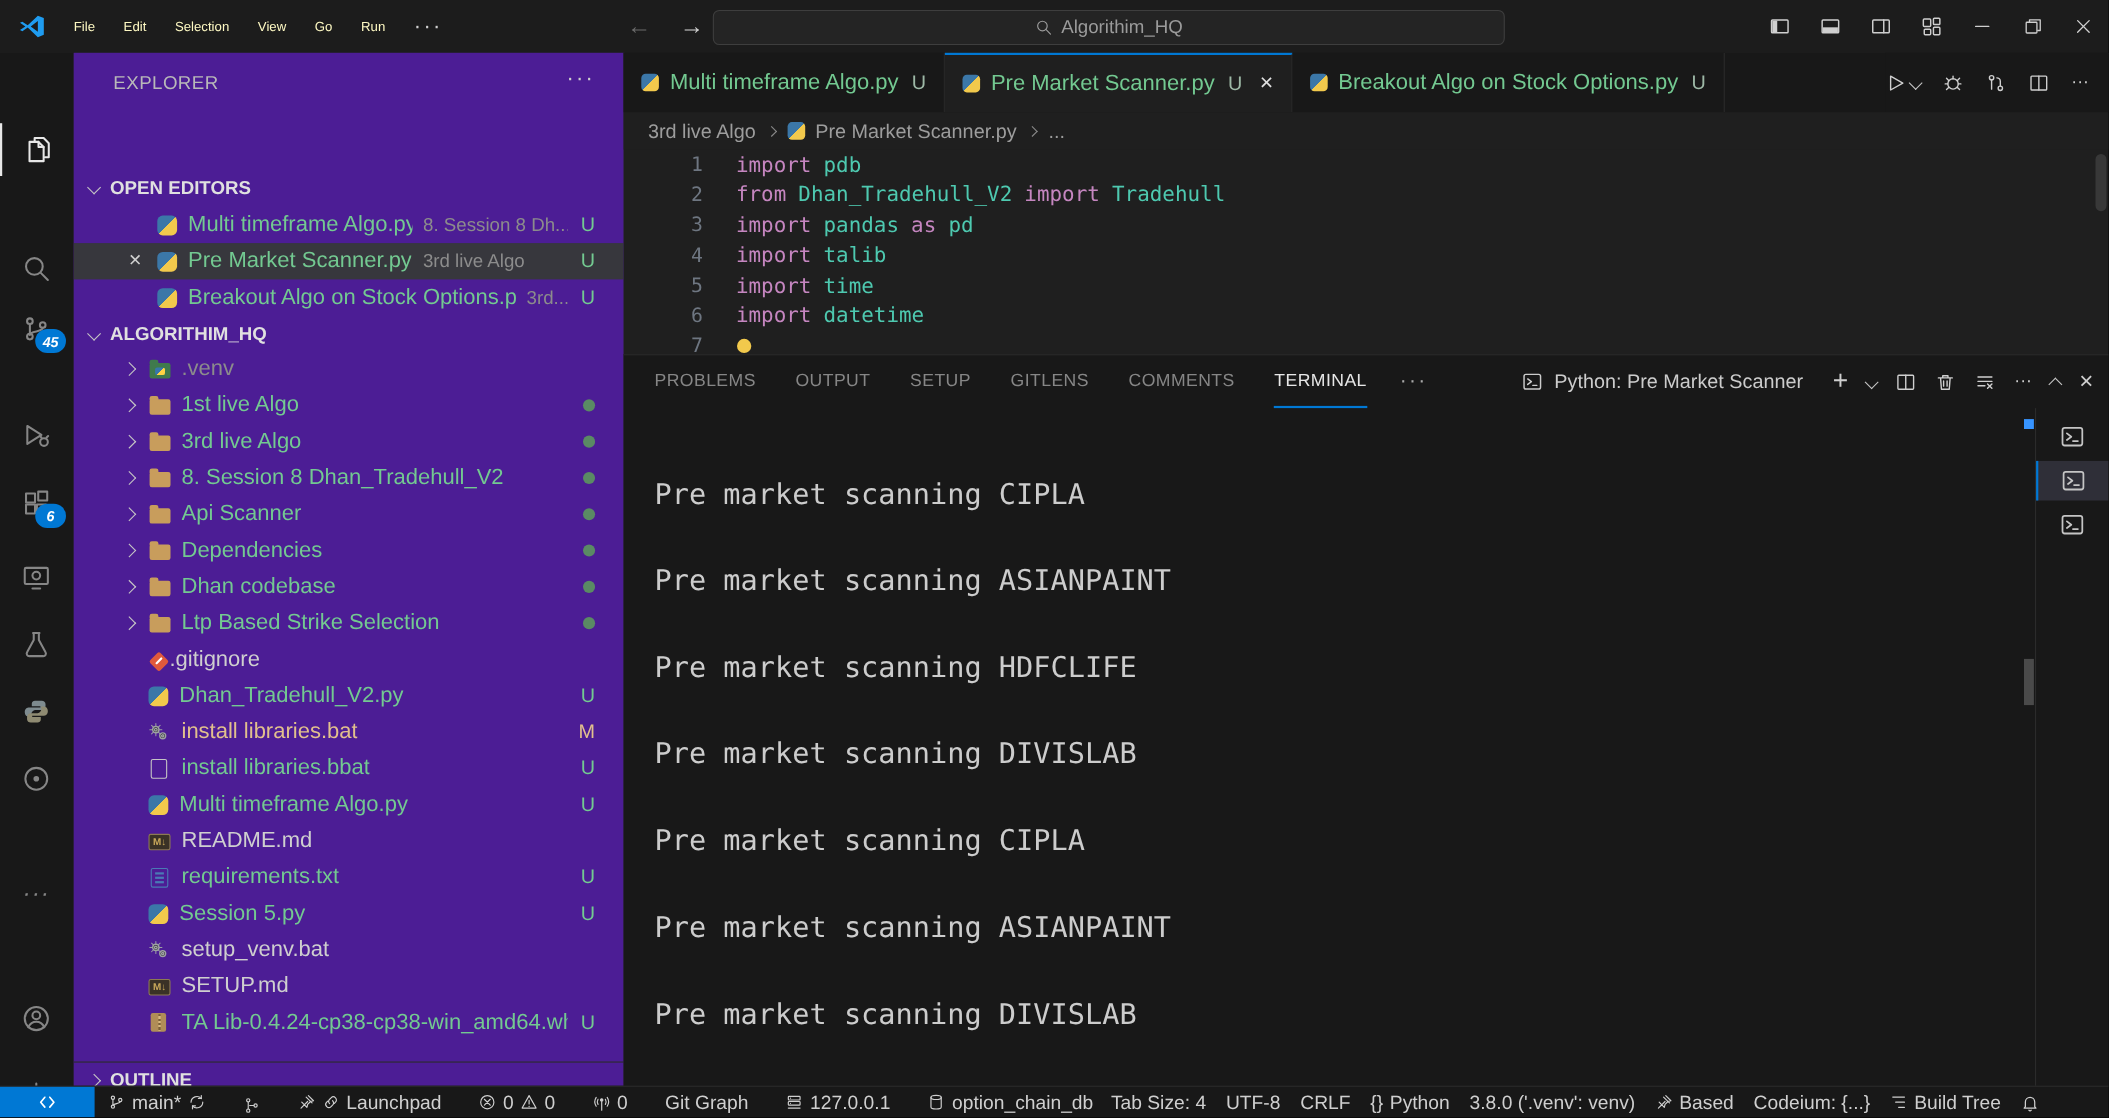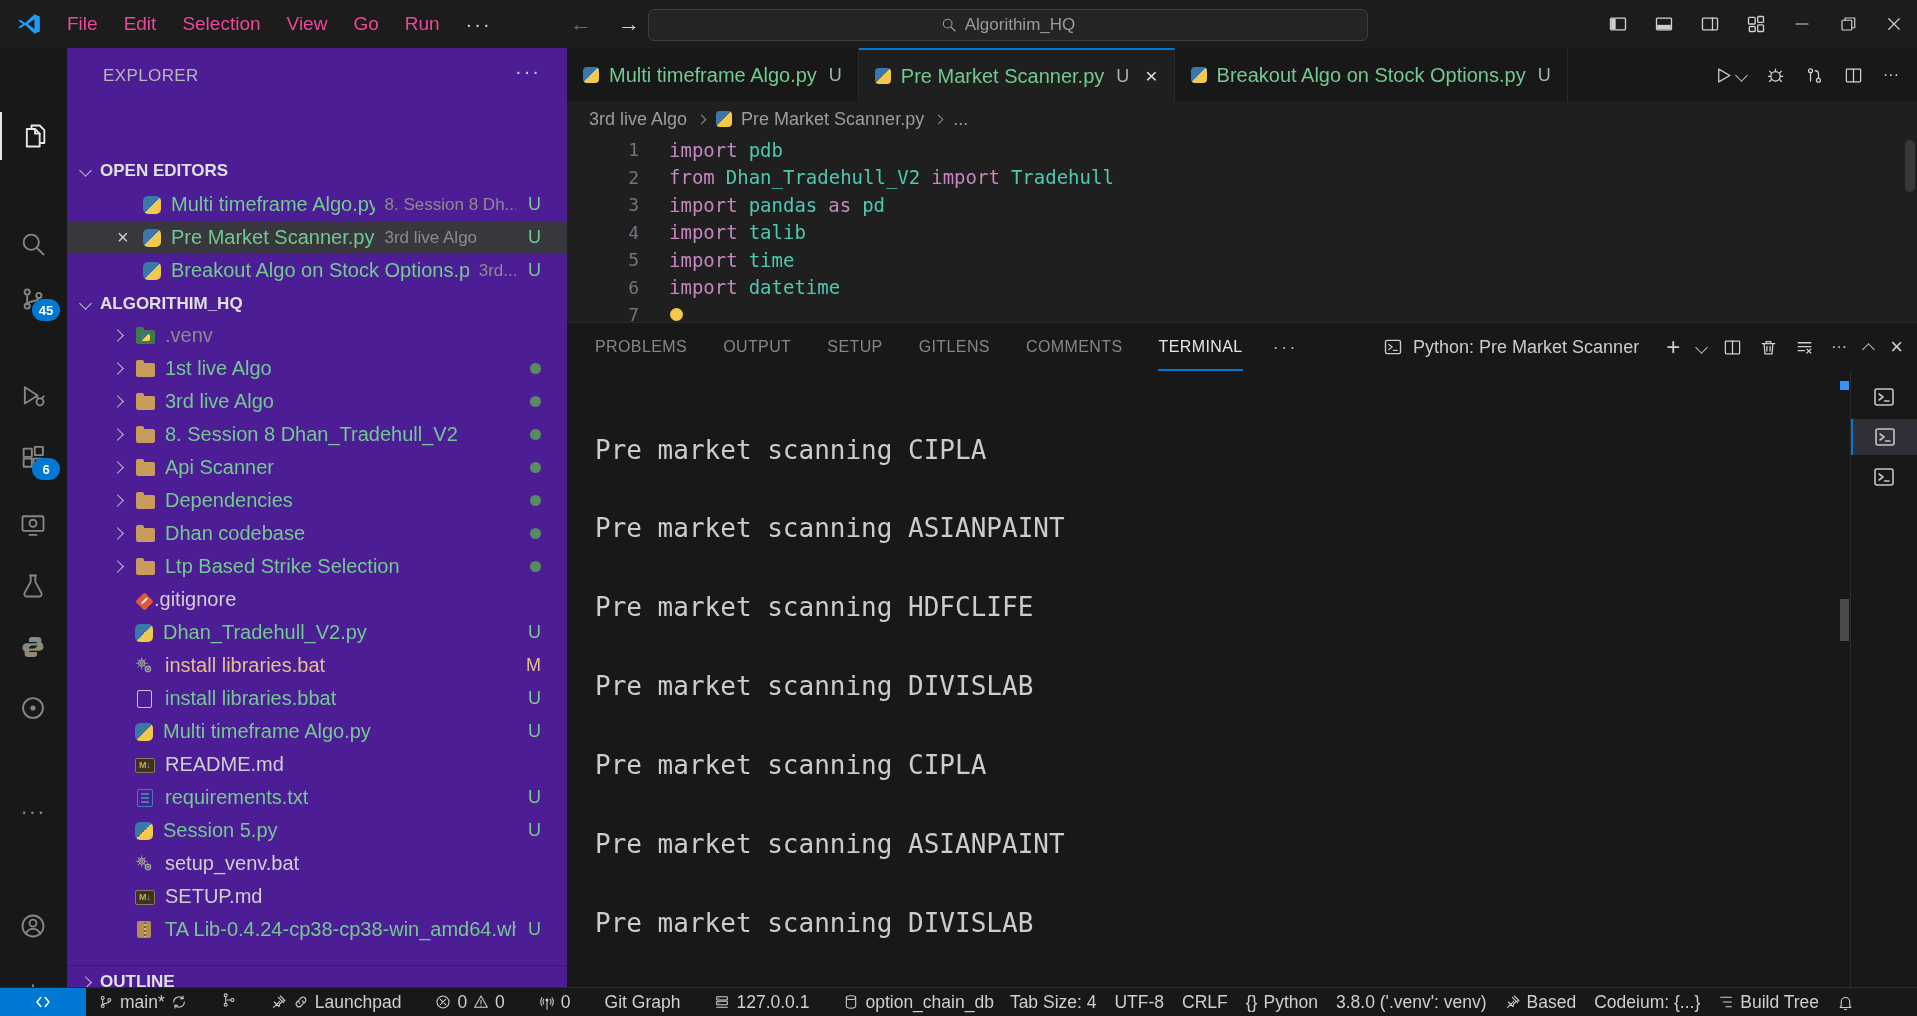--- a/index.html
+++ b/index.html
@@ -5,36 +5,36 @@
   html,body{margin:0;padding:0;background:#000;}
   .app{position:relative;width:1917px;height:1016px;background:#181818;color:#ccc;
        font-family:"Liberation Sans",sans-serif;overflow:hidden;-webkit-font-smoothing:antialiased;}
   svg{display:block}
   .ico{stroke:currentColor;fill:none;stroke-width:1.6;stroke-linecap:round;stroke-linejoin:round}
 
   
   .titlebar{position:absolute;top:0;left:0;right:0;height:48px;background:#1c1c1c;
             border-bottom:1px solid #2b2b2b;display:flex;align-items:center;}
   .vslogo{margin:0 12px 0 16px}
-  .menu-item{padding:0 13px;font-size:19px;color:#ec4899;line-height:48px;}
+  .menu-item{padding:0 13px;font-size:12px;color:#fef9c3;line-height:48px;}
   .menu-more{padding:0 13px;color:#cfcfcf;font-size:20px;letter-spacing:2px}
   .nav-arrows{position:absolute;left:570px;top:0;height:48px;display:flex;align-items:center;gap:26px;
               font-size:22px;color:#cfcfcf}
   .nav-arrows .dim{color:#6a6a6a}
   .searchbox{position:absolute;left:648px;top:9px;width:718px;height:30px;background:#242424;
              border:1px solid #3e3e3e;border-radius:6px;display:flex;align-items:center;justify-content:center;
              gap:8px;color:#9b9b9b;font-size:17px;}
   .win-ctrls{position:absolute;right:0;top:0;height:48px;display:flex;align-items:center;}
   .wbtn{width:46px;height:48px;display:flex;align-items:center;justify-content:center;color:#cfcfcf}
 
   
   .activitybar{position:absolute;top:48px;left:0;width:67px;bottom:28px;background:#181818;
                border-right:1px solid #2b2b2b;}
   .abtn{position:absolute;left:0;width:66px;height:48px;display:flex;align-items:center;justify-content:center;
-        color:#868686;}
+        color:#868686;font-style:italic;}
   .abtn.active{color:#e7e7e7;border-left:2px solid #e7e7e7;}
   .abadge{position:absolute;right:6px;bottom:2px;min-width:22px;height:22px;border-radius:11px;background:#0078d4;
           color:#fff;font-size:13px;display:flex;align-items:center;justify-content:center;padding:0 3px;font-weight:bold}
   .adots{font-size:22px;letter-spacing:1px;color:#868686}
 
   
   .sidebar{position:absolute;left:67px;top:48px;width:500px;bottom:28px;background:#4c1d95;
            border-right:1px solid #2b2b2b;overflow:hidden;font-size:20px;}
   .sb-title{position:absolute;top:18px;left:36px;font-size:17px;color:#b9b9b9;letter-spacing:.4px}
   .sb-title-more{position:absolute;top:12px;right:26px;color:#cfcfcf;font-size:20px;letter-spacing:2px}
@@ -123,21 +123,21 @@
   .term-scroll .thumb{position:absolute;top:228px;left:3px;width:9px;height:42px;background:#4a4a4a}
   .term-strip{position:absolute;top:48px;right:0;width:66px;bottom:0;border-left:1px solid #2b2b2b;padding-top:8px}
   .sess{height:36px;display:flex;align-items:center;justify-content:center;color:#c5c5c5;margin-bottom:4px}
   .sess.selected{background:#2f2f38;border-left:2px solid #0078d4}
 
   
   .statusbar{position:absolute;left:0;right:0;bottom:0;height:28px;background:#181818;border-top:1px solid #2b2b2b;
              display:flex;align-items:center;font-size:17.5px;color:#cfcfcf}
   .remote{width:86px;height:28px;background:#0078d4;color:#fff;display:flex;align-items:center;justify-content:center;flex:0 0 auto}
   .sitem{display:flex;align-items:center;gap:6px;padding:0 8px;white-space:nowrap}
-  .sgroup-l{display:flex;align-items:flex-start;margin-left:4px;gap:18px}
+  .sgroup-l{display:flex;align-items:flex-end;margin-left:4px;gap:18px}
   .sgroup-r{display:flex;align-items:center;margin-left:auto;gap:2px;padding-right:76px}
 </style>
 </head>
 <body>
 
 <div class="app">
 
   <div class="titlebar">
     <span class="vslogo">
       <svg width="26" height="26" viewBox="0 0 24 24">

